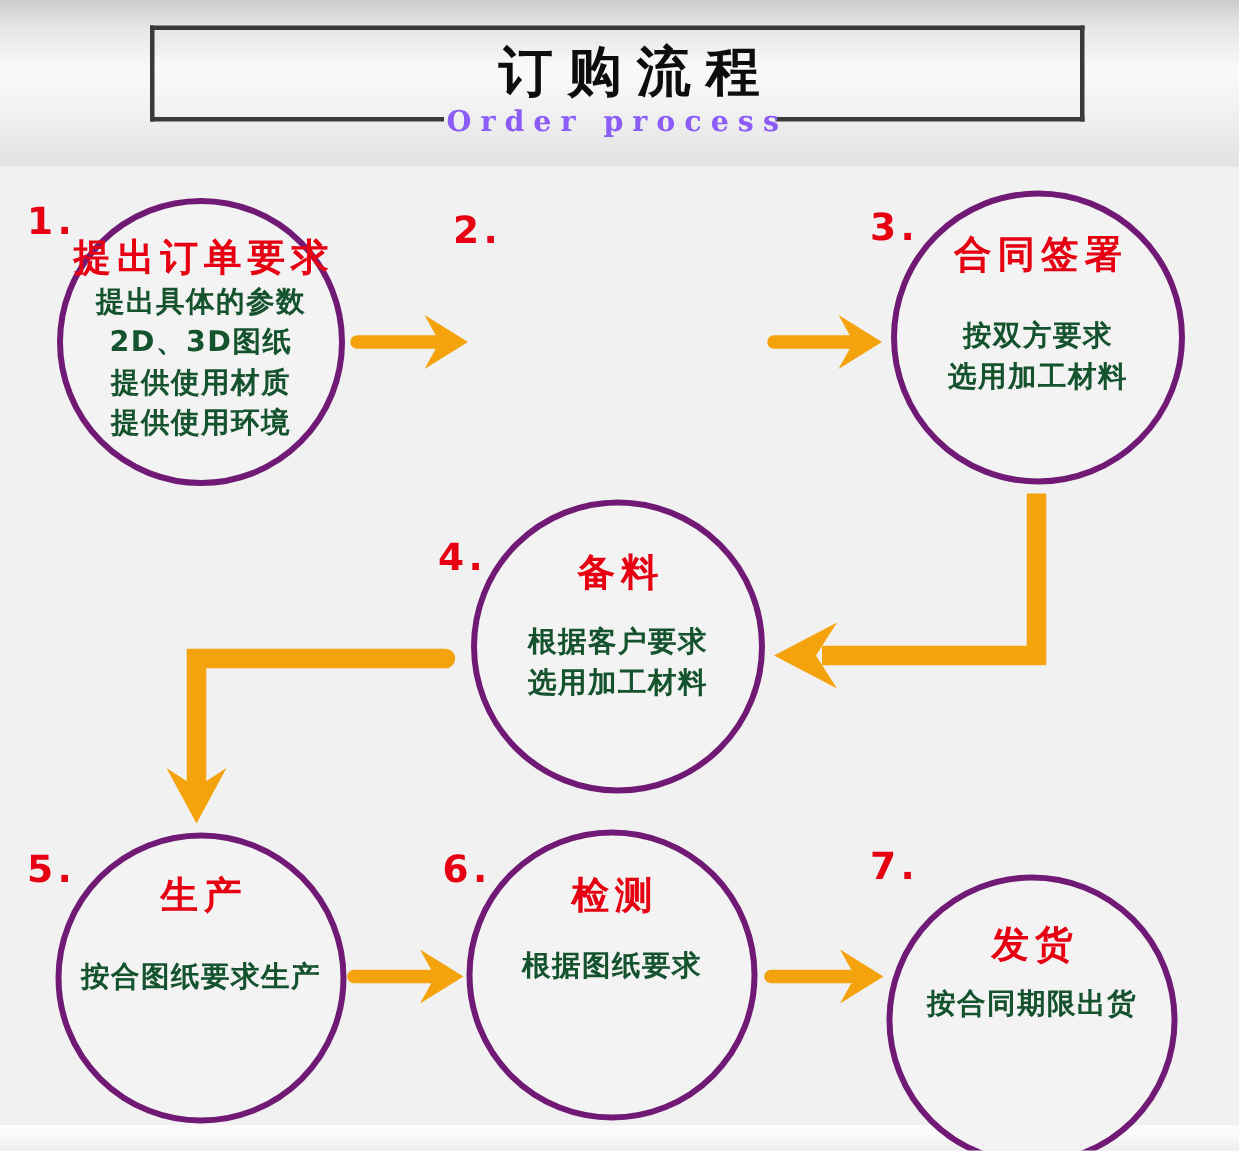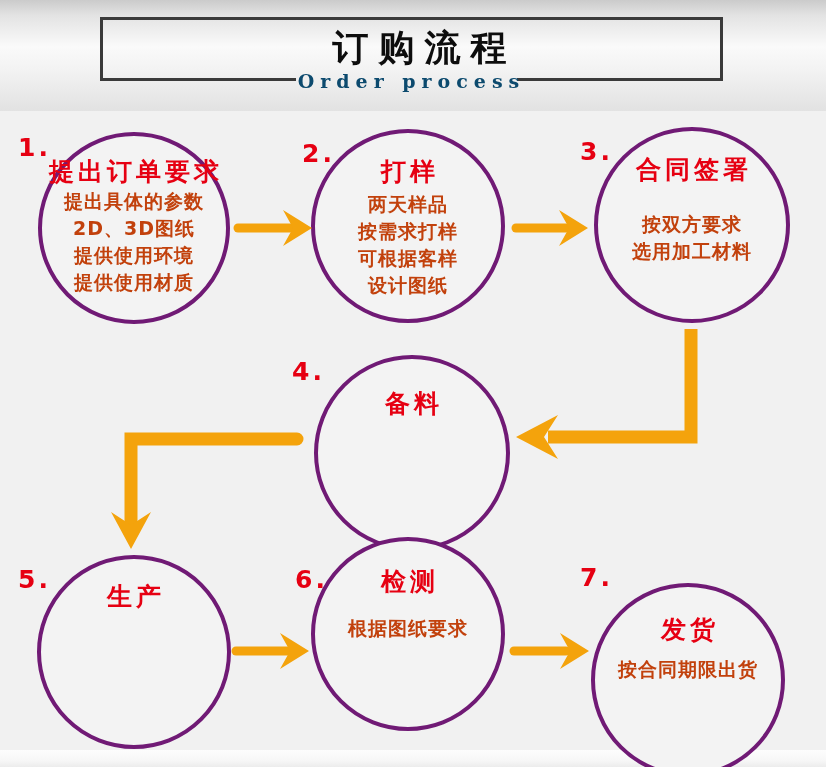--- a/index.html
+++ b/index.html
@@ -26,41 +26,41 @@
   .seg-bottom-l{left:0;bottom:-3px;width:196px;height:3px;}
   .seg-bottom-r{right:0;bottom:-3px;width:206px;height:3px;}
   .main-title{
     position:absolute;left:16px;right:0;top:7px;text-align:center;
     font-size:36px;font-weight:bold;color:#0d0d0d;
     letter-spacing:10px;text-indent:10px;
   }
   .sub-title{
     position:absolute;left:50%;bottom:-3px;transform:translate(-50%,50%);
     font-family:"DejaVu Serif","Liberation Serif",serif;
-    font-size:19px;font-weight:bold;color:#0c4a6e;
+    font-size:19px;font-weight:bold;color:#8b5cf6;
     letter-spacing:6px;white-space:nowrap;
   }
   
   .circle{
     position:absolute;box-sizing:border-box;border-radius:50%;
     border:4px solid #701a75;background:#f3f3f3;
     display:flex;flex-direction:column;align-items:center;text-align:center;
   }
   .circle .title{
     font-size:25px;line-height:26px;font-weight:bold;color:#e60012;
     letter-spacing:4px;text-indent:4px;white-space:nowrap;
   }
-  .circle .lines{font-size:19px;font-weight:bold;color:#c2410c;}
+  .circle .lines{font-size:19px;font-weight:bold;color:#14532d;}
   .circle .lines div{line-height:27px;letter-spacing:1px;white-space:nowrap;}
   .c1{left:38px; top:132px;width:192px;height:192px;padding-top:23px;}
   .c2{left:311px;top:129px;width:194px;height:194px;padding-top:26px;}
   .c3{left:594px;top:127px;width:196px;height:196px;padding-top:26px;}
-  .c4{left:314px;top:355px;width:196px;height:196px;padding-top:32px;}
+  .c4{left:314px;top:333px;width:196px;height:196px;padding-top:32px;}
   .c5{left:37px; top:555px;width:194px;height:194px;padding-top:25px;}
-  .c6{left:311px;top:537px;width:194px;height:194px;padding-top:28px;font-family:Liberation Serif, serif;}
+  .c6{left:311px;top:553px;width:194px;height:194px;padding-top:28px;font-family:Liberation Serif, serif;}
   .c7{left:591px;top:583px;width:194px;height:194px;padding-top:30px;}
   .c1 .lines{margin-top:3px;}
   .c2 .lines{margin-top:6px;}
   .c3 .lines{margin-top:28px;}
   .c4 .lines{margin-top:20px;}
   .c5 .lines{margin-top:28px;}
   .c6 .lines{margin-top:20px;}
   .c7 .lines{margin-top:13px;}
   
   .step-num{
@@ -103,49 +103,47 @@
   <div class="step-num n4">4.</div>
   <div class="step-num n5">5.</div>
   <div class="step-num n6">6.</div>
   <div class="step-num n7">7.</div>
 
   <div class="circle c1">
     <div class="title">提出订单要求</div>
     <div class="lines">
       <div>提出具体的参数</div>
       <div>2D、3D图纸</div>
+      <div>提供使用材质</div>
       <div>提供使用环境</div>
-      <div>提供使用材质</div>
     </div>
   </div>
 
-  <div class="circle c2">
-    <div class="title">打样</div>
-    <div class="lines">
-      <div>两天样品</div>
-      <div>按需求打样</div>
-      <div>可根据客样</div>
-      <div>设计图纸</div>
-    </div>
-  </div>
 
   <div class="circle c3">
     <div class="title">合同签署</div>
     <div class="lines">
       <div>按双方要求</div>
       <div>选用加工材料</div>
     </div>
   </div>
 
   <div class="circle c4">
     <div class="title">备料</div>
+    <div class="lines">
+      <div>根据客户要求</div>
+      <div>选用加工材料</div>
+    </div>
   </div>
 
   <div class="circle c5">
     <div class="title">生产</div>
+    <div class="lines">
+      <div>按合图纸要求生产</div>
+    </div>
   </div>
 
   <div class="circle c6">
     <div class="title">检测</div>
     <div class="lines">
       <div>根据图纸要求</div>
     </div>
   </div>
 
   <div class="circle c7">

